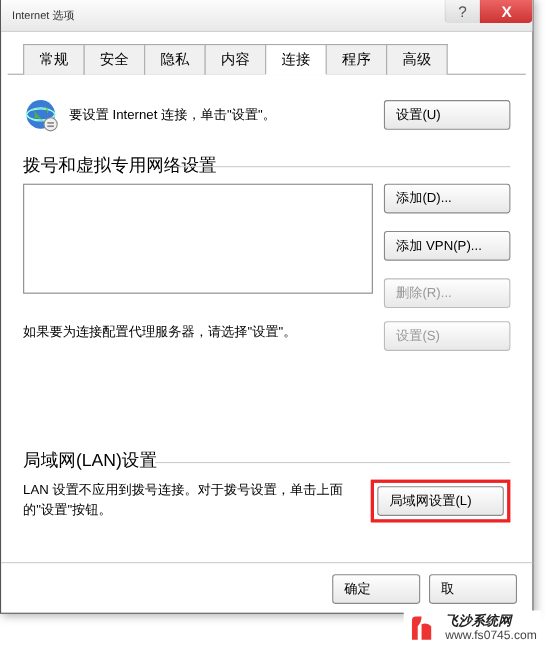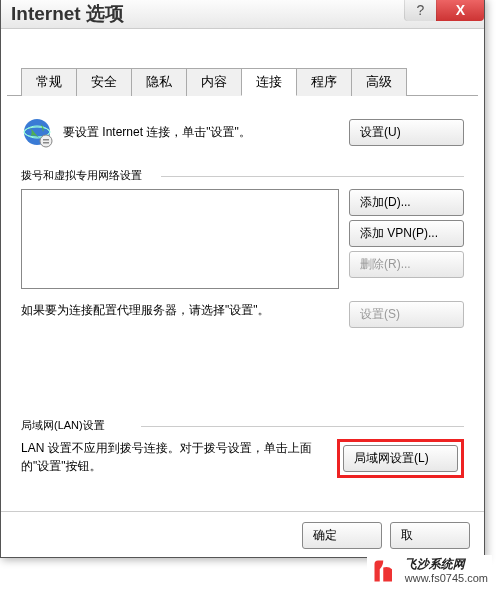--- a/index.html
+++ b/index.html
@@ -25,22 +25,21 @@
       height: 30px;
       background: linear-gradient(to bottom, #fdfdfd, #e8e8e8);
       border-bottom: 1px solid #ccc;
       display: flex;
       align-items: center;
       padding-left: 10px;
       position: relative;
     }
     .titlebar-text {
       color: #333;
-      font-size: 19px;
-      font-weight: bold;
+      font-size: 10px;
     }
     .titlebar-buttons {
       position: absolute;
       right: 0;
       top: 0;
       display: flex;
       height: 22px;
     }
     .tbtn {
       width: 32px;
@@ -73,21 +72,20 @@
     .tab {
       padding: 4px 14px;
       border: 1px solid #aaa;
       border-bottom: none;
       background: #f0f0f0;
       margin-right: -1px;
       position: relative;
       top: 1px;
       font-size: 13px;
       cursor: pointer;
-      margin-top: 28px;
     }
     .tab.active {
       background: #fff;
       border-bottom: 1px solid #fff;
       z-index: 2;
     }
     .content {
       padding: 20px 20px 10px 20px;
     }
     .row1 {
@@ -115,21 +113,21 @@
       cursor: pointer;
       min-width: 115px;
       text-align: left;
     }
     .btn.disabled {
       color: #999;
       border-color: #bbb;
       cursor: default;
     }
     .section-label {
-      font-size: 11px;
+      font-size: 16px;
       color: #000;
       margin-bottom: 6px;
       position: relative;
     }
     .section-label::after {
       content: "";
       position: absolute;
       left: 140px;
       right: 0;
       top: 50%;
@@ -143,21 +141,21 @@
     }
     .listbox {
       flex: 1;
       height: 100px;
       border: 1px solid #888;
       background: #fff;
     }
     .side-buttons {
       display: flex;
       flex-direction: column;
-      gap: 4px;
+      gap: 16px;
     }
     .proxy-row {
       display: flex;
       gap: 10px;
       align-items: flex-start;
       margin-bottom: 90px;
     }
     .proxy-text {
       flex: 1;
       font-size: 12px;

